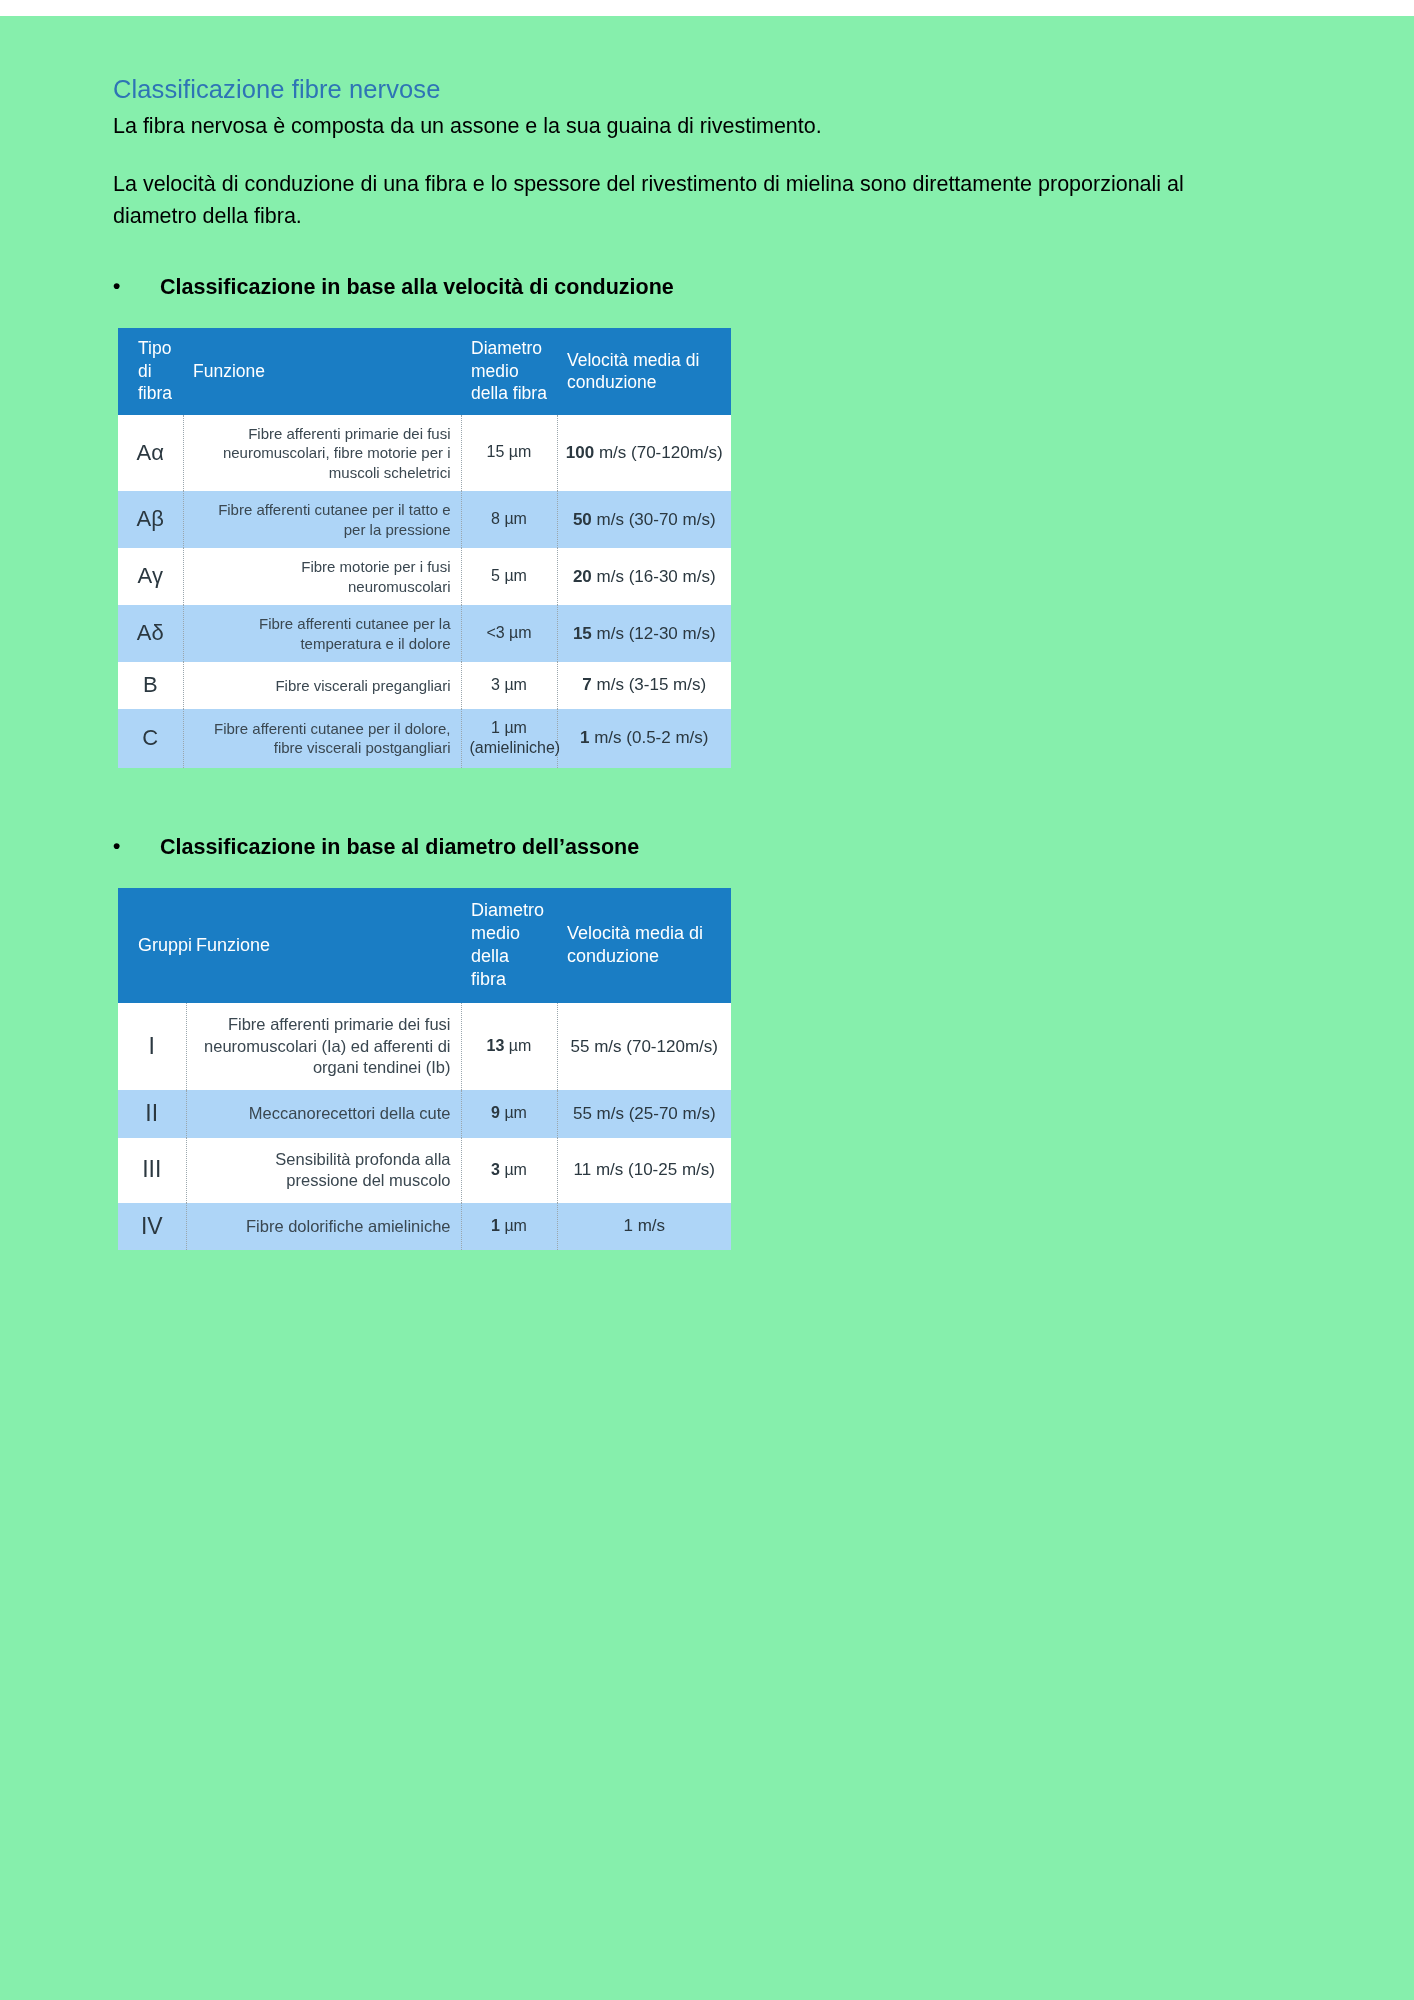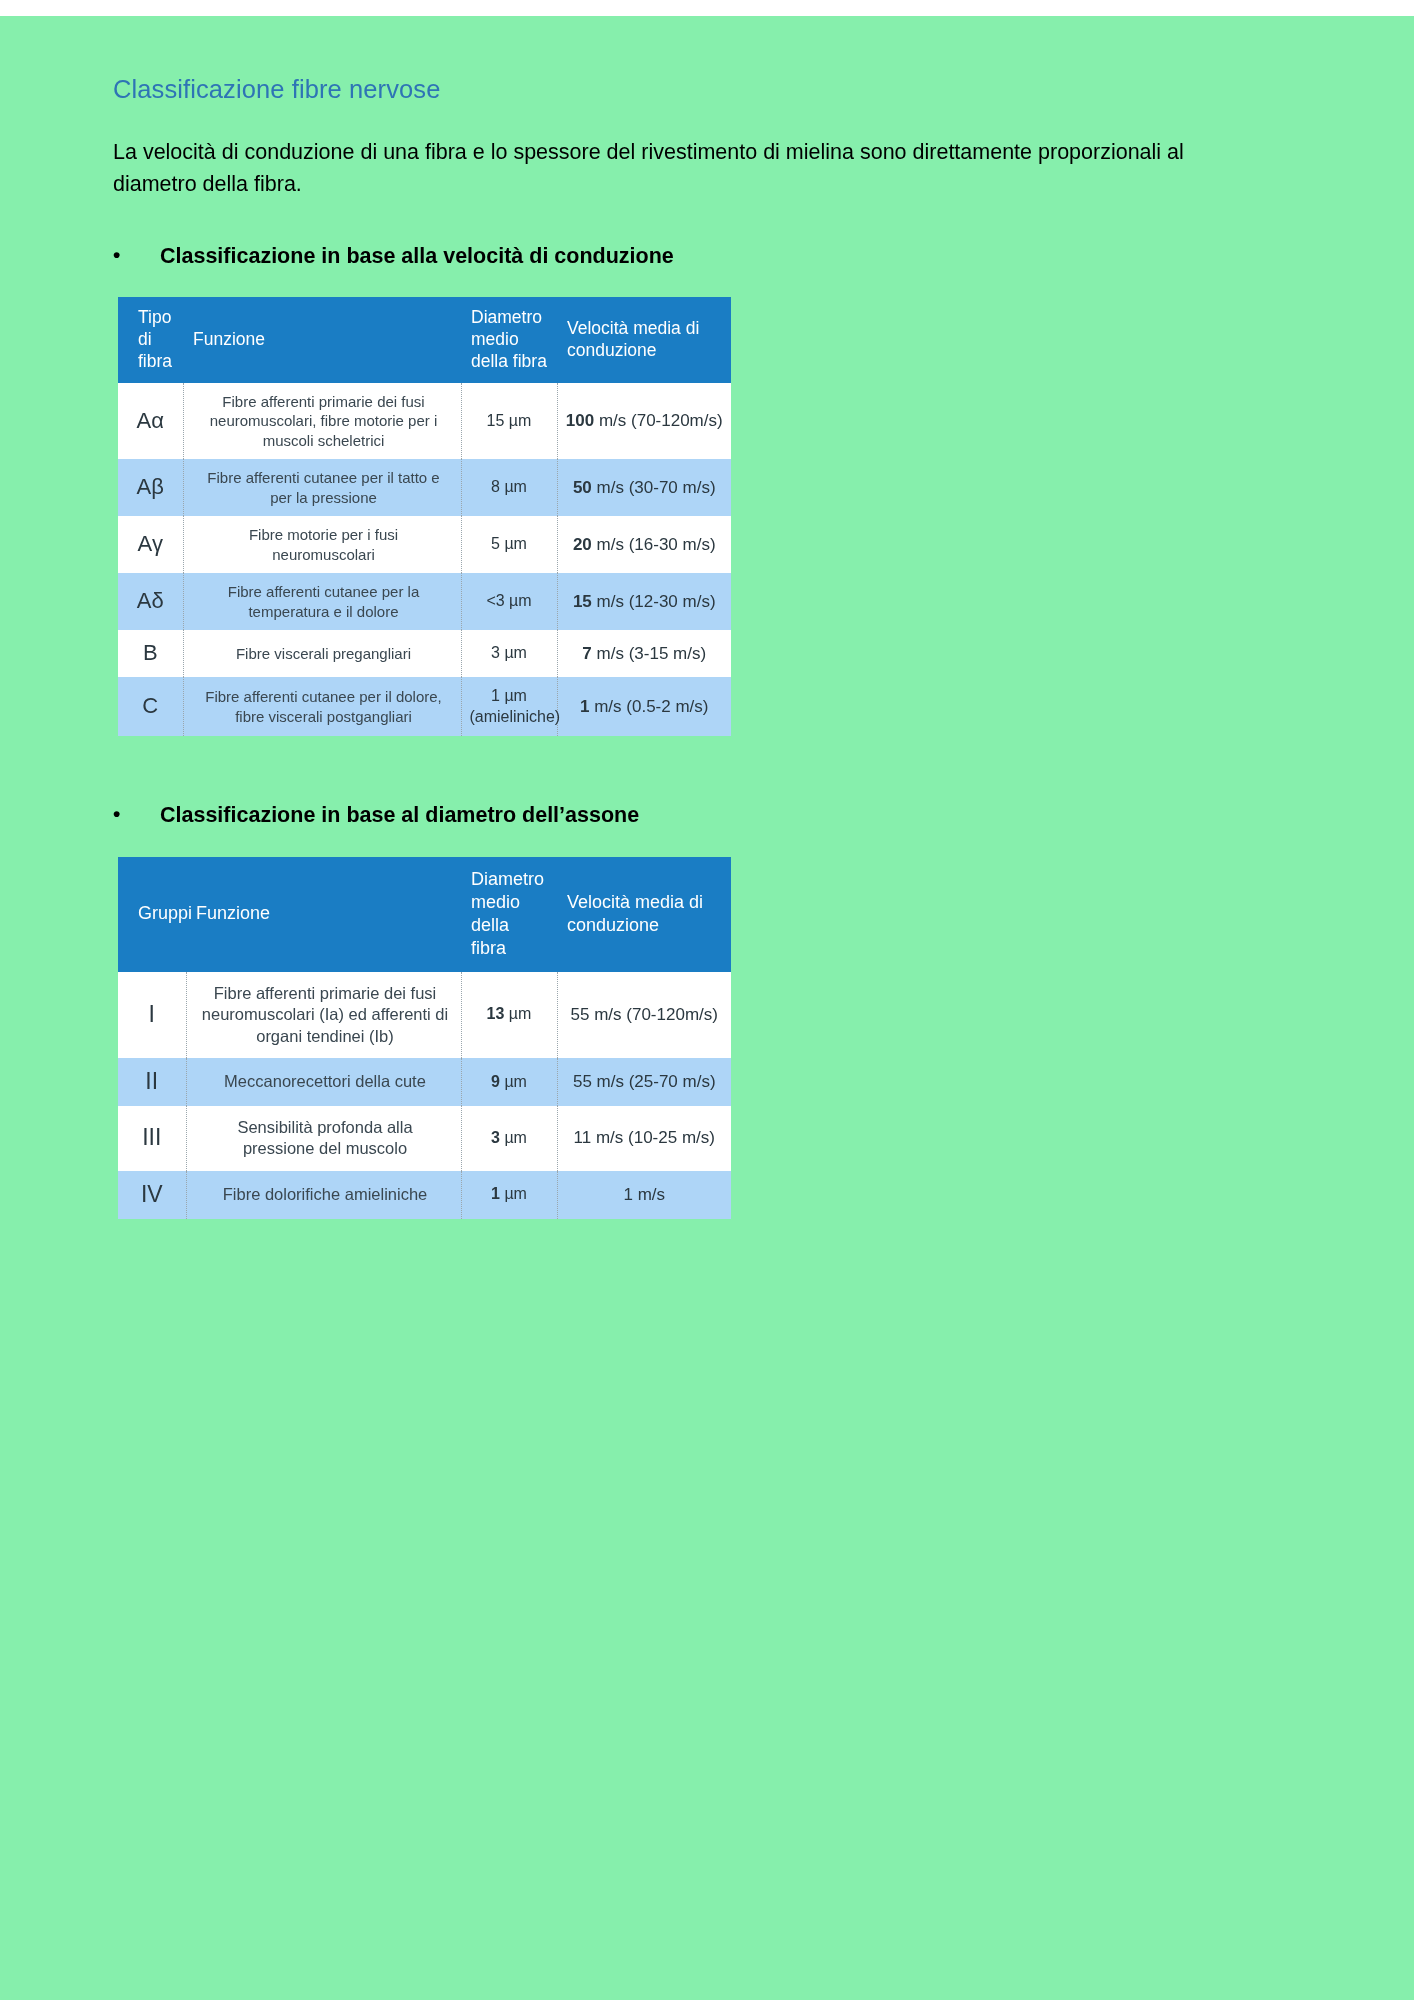--- a/index.html
+++ b/index.html
@@ -105,21 +105,21 @@
   }
   table.fib tbody td.last { border-right: none; }
   table.fib tbody td.col-type {
     text-align: center;
     font-size: 22px;
     color: #2b3840;
     border-right: 1px dotted #9aa6ad;
     padding: 9px 4px;
   }
   table.fib tbody td.col-func {
-    text-align: center;
+    text-align: right;
     padding-left: 13px;
     padding-right: 10px;
   }
   table.fib tbody td.col-diam {
     text-align: center;
     font-size: 16px;
     color: #2b3840;
   }
   table.fib tbody td.col-vel {
     text-align: center;
@@ -147,20 +147,21 @@
   .nowrap { white-space: nowrap; }
 </style>
 </head>
 <body>
 
 <div class="page">
   <div class="content">
 
     <h1 class="doc-title">Classificazione fibre nervose</h1>
 
+    <p class="body-par">La fibra nervosa è composta da un assone e la sua guaina di rivestimento.</p>
 
     <div class="par-gap"></div>
 
     <p class="body-par">La velocità di conduzione di una fibra e lo spessore del rivestimento di mielina sono direttamente proporzionali al diametro della fibra.</p>
 
     <div class="block-gap-a"></div>
 
     <div class="bullet-row">
       <span class="bullet-dot">•</span>
       <span class="bullet-text">Classificazione in base alla velocità di conduzione</span>

